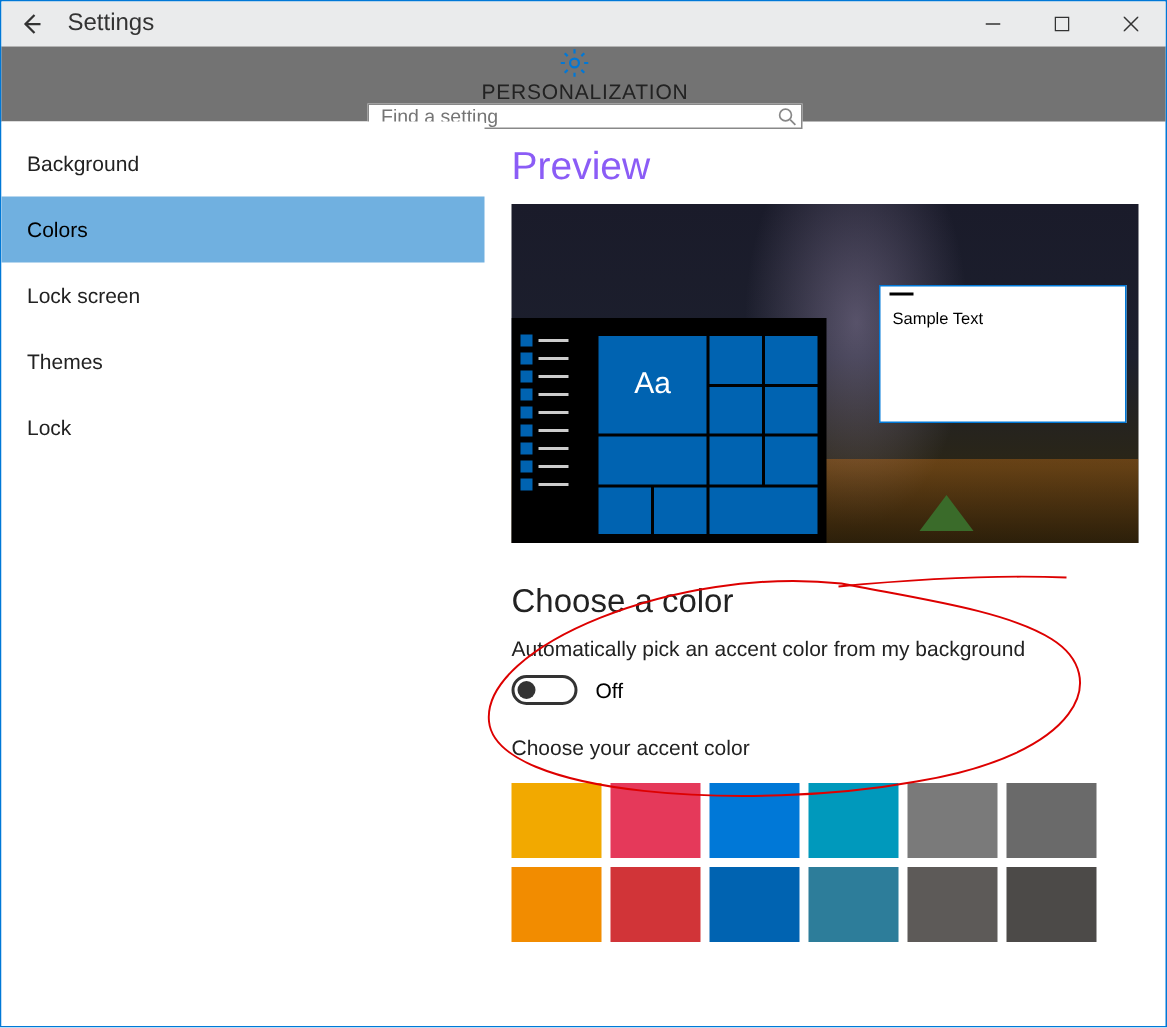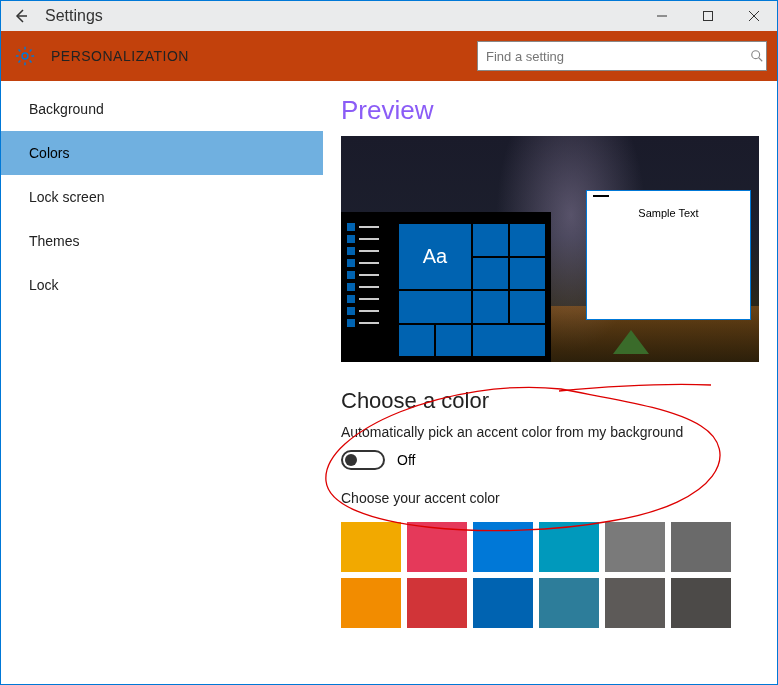--- a/index.html
+++ b/index.html
@@ -3,44 +3,44 @@
 <meta charset="utf-8">
 <style>
   * { box-sizing: border-box; margin: 0; padding: 0; font-family: "Segoe UI", Arial, sans-serif; }
   html, body { width: 778px; height: 685px; overflow: hidden; background: #fff; }
   .window { width: 778px; height: 685px; border: 1px solid #0078d7; background: #fff; position: relative; }
   .titlebar { height: 30px; background: #eaebec; display: flex; align-items: center; }
   .titlebar .back { width: 40px; display: flex; align-items: center; justify-content: center; }
   .titlebar .title { font-size: 16px; color: #333; padding-left: 4px; }
   .titlebar .spacer { flex: 1; }
   .titlebar .winbtn { width: 46px; height: 30px; display: flex; align-items: center; justify-content: center; }
-  .header { height: 50px; background: #c2410c; display: flex; align-items: center; padding: 0 10px 0 12px; }
+  .header { height: 50px; background: #737373; display: flex; align-items: center; padding: 0 10px 0 12px; flex-direction: column; }
   .header .gear { width: 24px; height: 24px; color: #0078d7; margin-right: 14px; display:flex; align-items:center; justify-content:center;}
   .header .headtext { font-size: 14px; letter-spacing: 0.5px; color: #222; flex: 1; }
   .header .searchwrap { width: 290px; height: 30px; border: 1px solid #888; background: #fff; display: flex; align-items: center; padding: 0 2px 0 8px; }
   .header .search { flex: 1; border: none; outline: none; font-size: 13px; color: #666; background: transparent; }
   .body { display: flex; height: calc(100% - 80px); }
   .sidebar { width: 322px; background: #fff; padding-top: 6px; }
-  .sideitem { height: 44px; display: flex; align-items: center; padding-left: 28px; font-size: 14px; color: #222; cursor: default; }
+  .sideitem { height: 44px; display: flex; align-items: center; padding-left: 17px; font-size: 14px; color: #222; cursor: default; }
   .sideitem.active { background: #70b0e0; color: #000; }
   .content { flex: 1; padding: 14px 18px 0 18px; overflow: hidden; }
   .h1 { font-size: 26px; font-weight: 400; color: #8b5cf6; margin-bottom: 10px; }
   .preview { width: 418px; height: 226px; position: relative; overflow: hidden; background: linear-gradient(180deg,#1a1b2a 0%, #1c1f2d 45%, #2b2616 78%, #14120a 100%); }
   .stars { position:absolute; inset:0; background: radial-gradient(ellipse 120px 220px at 55% 35%, rgba(200,180,220,0.35), transparent 62%); }
   .ground { position:absolute; left:0; right:0; bottom:0; height:56px; background: linear-gradient(180deg, rgba(220,120,20,0.35), rgba(60,40,10,0.6)); }
   .tent { position:absolute; bottom:8px; right:110px; width:0; height:0; border-left:18px solid transparent; border-right:18px solid transparent; border-bottom:24px solid #3a6b2a; }
   .startprev { position:absolute; left:0; bottom:0; width:210px; height:150px; background:#000; }
   .tilecol { position:absolute; left:6px; top:12px; width:38px; }
   .tilerow { height:6px; margin-bottom:6px; display:flex; align-items:center; }
   .tilerow .sq { width:8px; height:8px; background:#0063b1; margin-right:4px; }
   .tilerow .ln { height:2px; width:20px; background:#ccc; }
   .tiles { position:absolute; left:58px; top:12px; width:146px; height:132px; display:grid; grid-template-columns: repeat(4, 1fr); grid-template-rows: repeat(4,1fr); gap:2px; }
   .tile { background:#0063b1; }
   .tile.big { grid-column: span 2; grid-row: span 2; display:flex; align-items:center; justify-content:center; color:#fff; font-size:20px; }
-  .samplewin { position:absolute; right:8px; top:54px; width:165px; height:130px; background:#fff; border:1px solid #0078d7;text-align:center; }
+  .samplewin { position:absolute; right:8px; top:54px; width:165px; height:92px; background:#fff; border:1px solid #0078d7; }
   .samplewin .bar { height:10px; position:relative; }
   .samplewin .bar::before { content:""; position:absolute; left:6px; top:4px; width:16px; height:2px; background:#000; }
   .samplewin .txt { font-size:11px; padding:6px 8px; }
   .h2 { font-size: 22px; font-weight: 400; color: #222; margin-top: 26px; margin-bottom: 10px; }
   .sub { font-size: 14px; color: #222; margin-bottom: 10px; }
   .toggle { display: flex; align-items: center; gap: 12px; }
   .togglepill { width: 44px; height: 20px; border: 2px solid #333; border-radius: 12px; position: relative; }
   .togglepill .knob { position:absolute; left:2px; top:2px; width:12px; height:12px; background:#333; border-radius:50%; }
   .togglelabel { font-size:14px; }
   .sub2 { font-size:14px; color:#222; margin-top:20px; margin-bottom:16px; }

